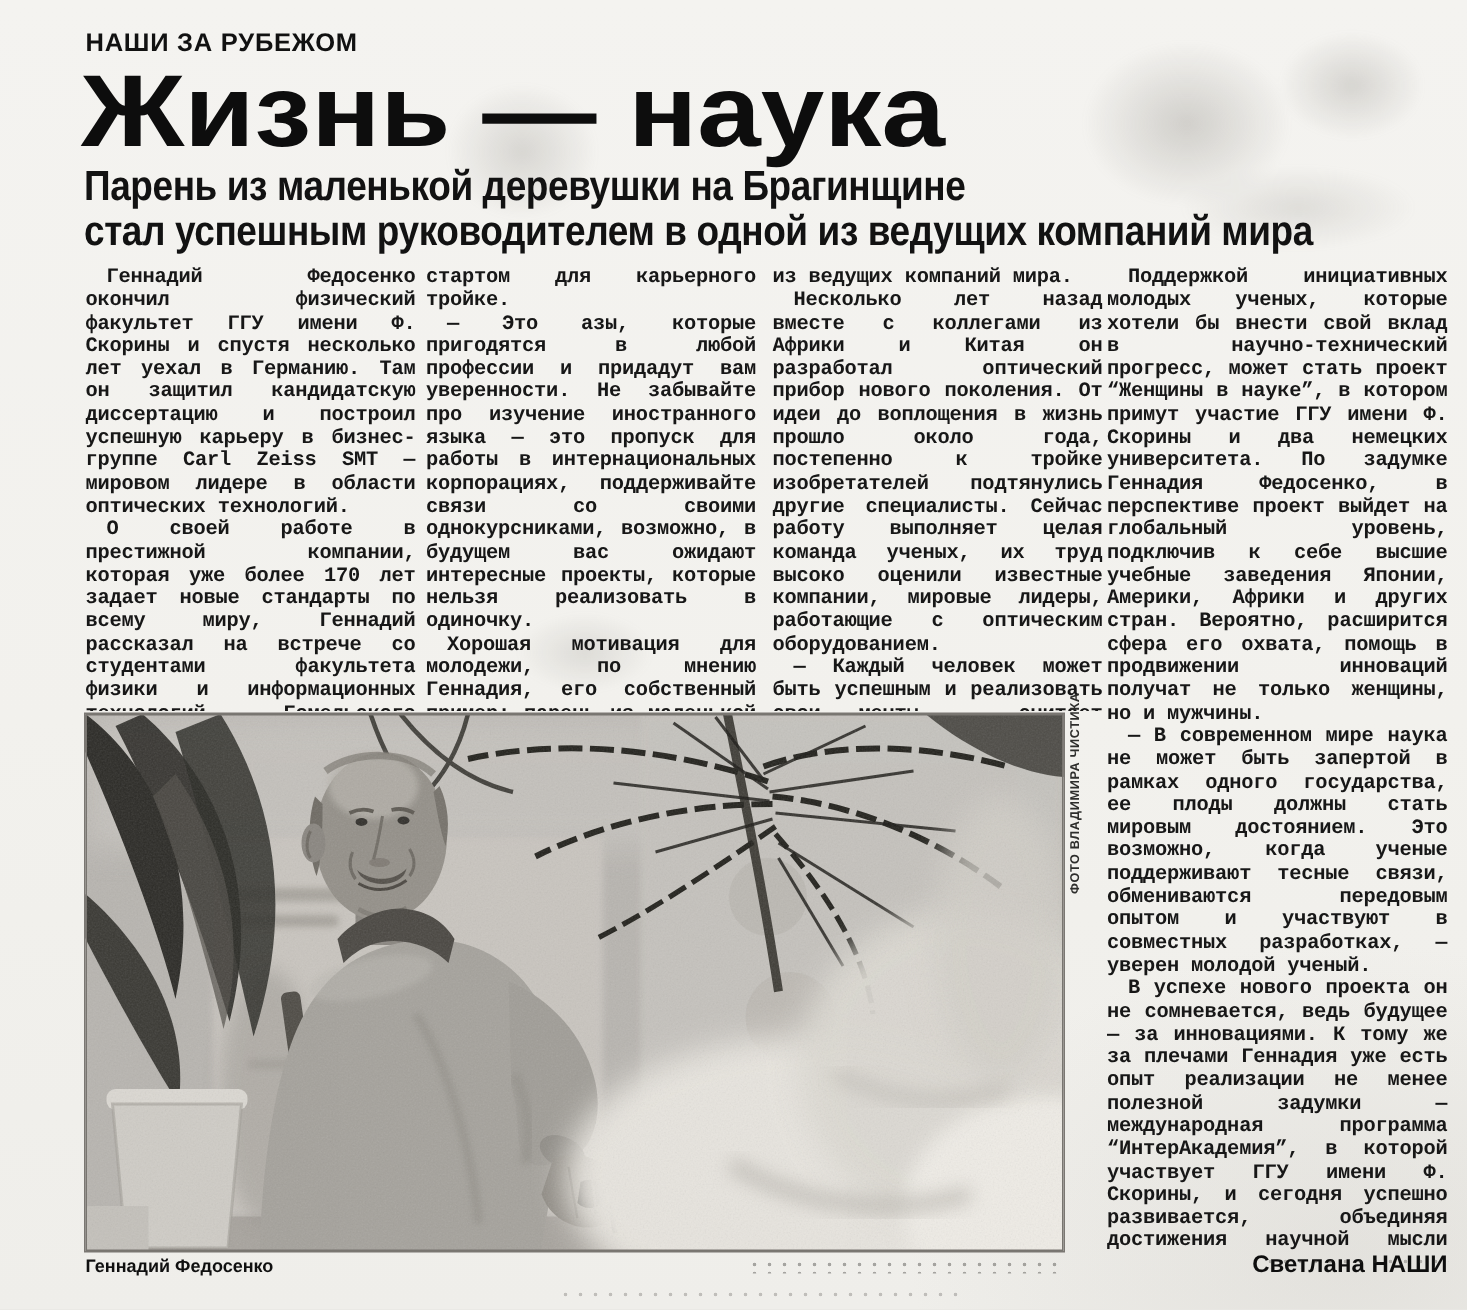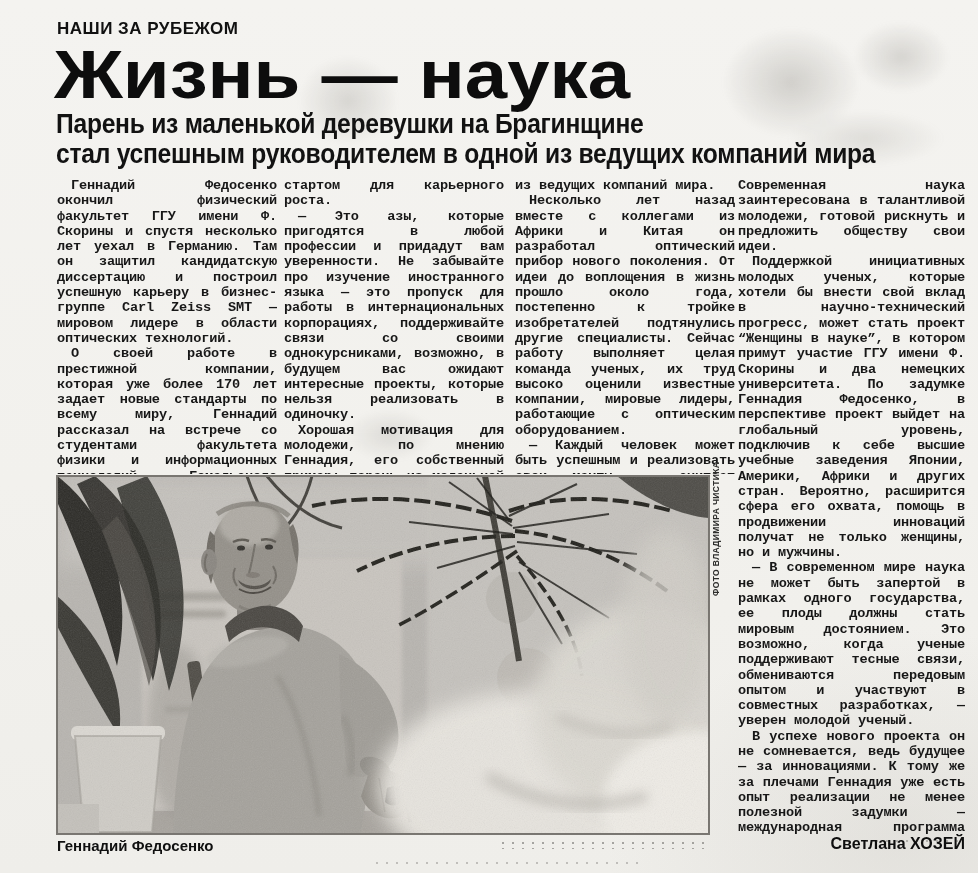--- a/index.html
+++ b/index.html
@@ -70,21 +70,21 @@
   }
   .photo-frame svg{display:block;width:652px;height:358px;}
   .photo-credit{
     position:absolute;left:711px;top:478px;height:118px;width:14px;
     writing-mode:vertical-rl;transform:rotate(180deg);
     font-size:8.5px;font-weight:bold;letter-spacing:.4px;color:#2d2d2b;
     white-space:nowrap;
   }
   .caption{
     position:absolute;left:57px;top:837px;
-    font-size:15px;font-weight:bold;color:#101010;
+    font-size:12px;font-weight:bold;color:#101010;
   }
   .byline{
     position:absolute;left:738px;top:835px;width:227px;
     text-align:right;font-size:16px;font-weight:bold;color:#0e0e0e;
   }
   .dots{
     position:absolute;pointer-events:none;
     background-image:radial-gradient(circle, rgba(60,58,54,.75) 1px, transparent 1.4px);
     background-size:10px 6px;
   }
@@ -109,33 +109,32 @@
     <div>Парень из маленькой деревушки на Брагинщине</div>
     <div>стал успешным руководителем в одной из ведущих компаний мира</div>
   </div>
 
   <div class="col col1 col-clip">
     <p class="para indent">Геннадий Федосенко окончил физический факультет ГГУ имени Ф. Скорины и спустя несколько лет уехал в Германию. Там он защитил кандидатскую диссертацию и построил успешную карьеру в бизнес-группе Carl Zeiss SMT — мировом лидере в области оптических технологий.</p>
     <p class="para indent">О своей работе в престижной компании, которая уже более 170 лет задает новые стандарты по всему миру, Геннадий рассказал на встрече со студентами факультета физики и информационных технологий Гомельского госуниверситета. По его словам, знания, полученные в вузе, стали</p>
   </div>
 
   <div class="col col2 col-clip">
-    <p class="para">стартом для карьерного роста.</p>
+    <p class="para">стартом для карьерного тройке.</p>
     <p class="para indent">— Это азы, которые пригодятся в любой профессии и придадут вам уверенности. Не забывайте про изучение иностранного языка — это пропуск для работы в интернациональных корпорациях, поддерживайте связи со своими однокурсниками, возможно, в будущем вас ожидают интересные проекты, которые нельзя реализовать в одиночку.</p>
     <p class="para indent">Хорошая мотивация для молодежи, по мнению Геннадия, его собственный пример: парень из маленькой деревушки на Брагинщине стал успешным руководителем в одной</p>
   </div>
 
   <div class="col col3 col-clip">
     <p class="para">из ведущих компаний мира.</p>
     <p class="para indent">Несколько лет назад вместе с коллегами из Африки и Китая он разработал оптический прибор нового поколения. От идеи до воплощения в жизнь прошло около года, постепенно к тройке изобретателей подтянулись другие специалисты. Сейчас работу выполняет целая команда ученых, их труд высоко оценили известные компании, мировые лидеры, работающие с оптическим оборудованием.</p>
     <p class="para indent">— Каждый человек может быть успешным и реализовать свои мечты, — считает Геннадий. — Для этого нужны смелость и целеустремленность.</p>
   </div>
 
   <div class="col col4">
-    <p class="para">Современная наука заинтересована в талантливой молодежи, готовой рискнуть и предложить обществу свои идеи.</p>
     <p class="para indent">Поддержкой инициативных молодых ученых, которые хотели бы внести свой вклад в научно-технический прогресс, может стать проект “Женщины в науке”, в котором примут участие ГГУ имени Ф. Скорины и два немецких университета. По задумке Геннадия Федосенко, в перспективе проект выйдет на глобальный уровень, подключив к себе высшие учебные заведения Японии, Америки, Африки и других стран. Вероятно, расширится сфера его охвата, помощь в продвижении инноваций получат не только женщины, но и мужчины.</p>
     <p class="para indent">— В современном мире наука не может быть запертой в рамках одного государства, ее плоды должны стать мировым достоянием. Это возможно, когда ученые поддерживают тесные связи, обмениваются передовым опытом и участвуют в совместных разработках, — уверен молодой ученый.</p>
     <p class="para indent">В успехе нового проекта он не сомневается, ведь будущее — за инновациями. К тому же за плечами Геннадия уже есть опыт реализации не менее полезной задумки — международная программа “ИнтерАкадемия”, в которой участвует ГГУ имени Ф. Скорины, и сегодня успешно развивается, объединяя достижения научной мысли нескольких стран.</p>
   </div>
 
   <div class="photo-frame" role="img" aria-label="Черно-белый снимок: улыбающийся мужчина в свитере сидит на фоне пальм и стенда">
     <svg viewBox="0 0 652 358" xmlns="http://www.w3.org/2000/svg">
       <defs>
         <filter id="b2" x="-20%" y="-20%" width="140%" height="140%">
             <feGaussianBlur stdDeviation="2"></feGaussianBlur>
@@ -262,19 +261,19 @@
 
       <rect width="652" height="358" filter="url(#grain)" opacity="0.15"></rect>
       <rect x="0.5" y="0.5" width="651" height="357" fill="none" stroke="#787570" stroke-width="1"></rect>
     </svg>
   </div>
 
   <div class="photo-credit">ФОТО ВЛАДИМИРА ЧИСТИКА</div>
 
   <div class="caption">Геннадий Федосенко</div>
 
-  <div class="byline">Светлана ХОЗЕЙ</div>
+  <div class="byline">Светлана НАШИ</div>
 
   <div class="dots dots-a"></div>
   <div class="dots dots-b"></div>
   <div class="dots dots-c"></div>
 
 </div>
 
 </body></html>

